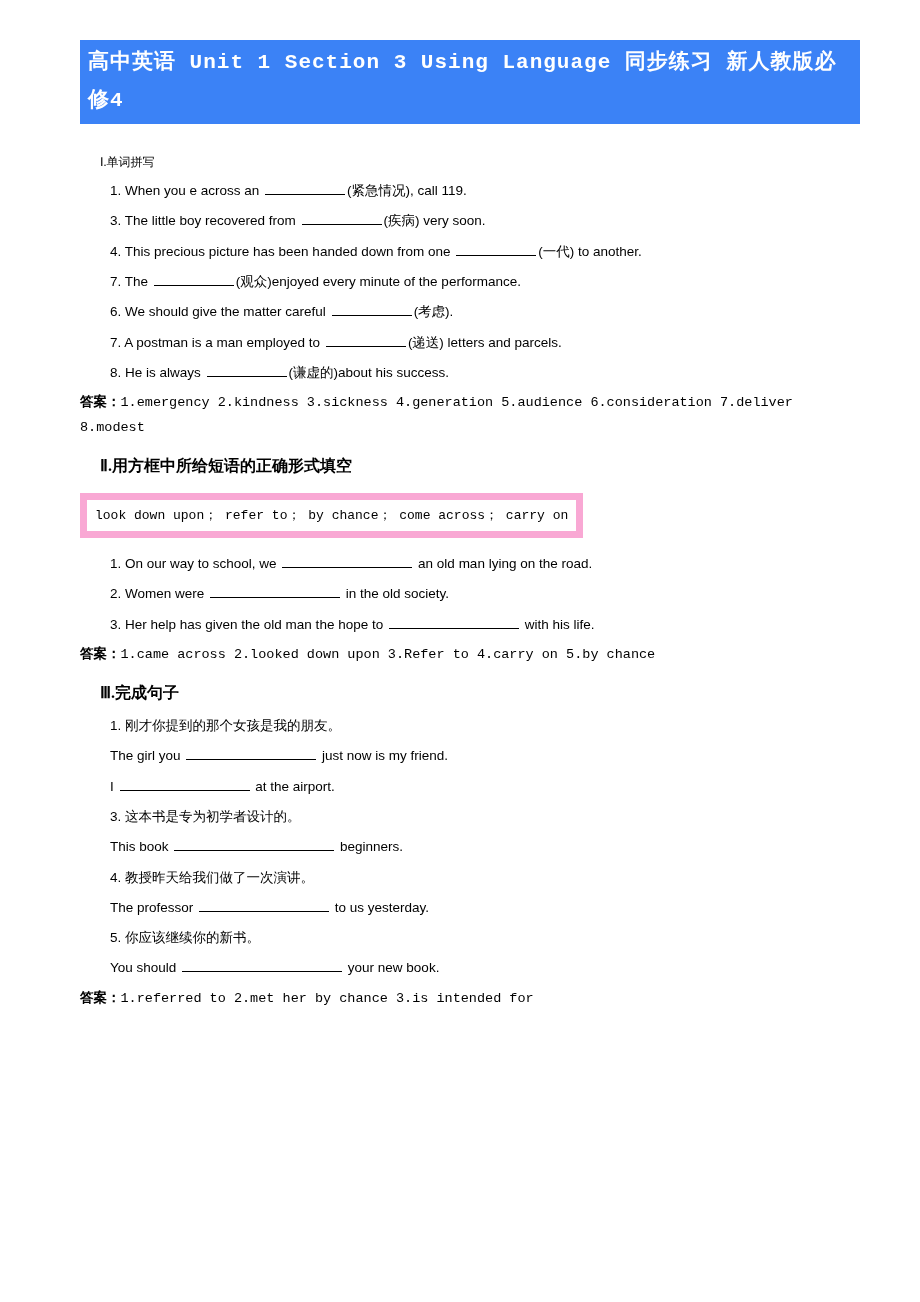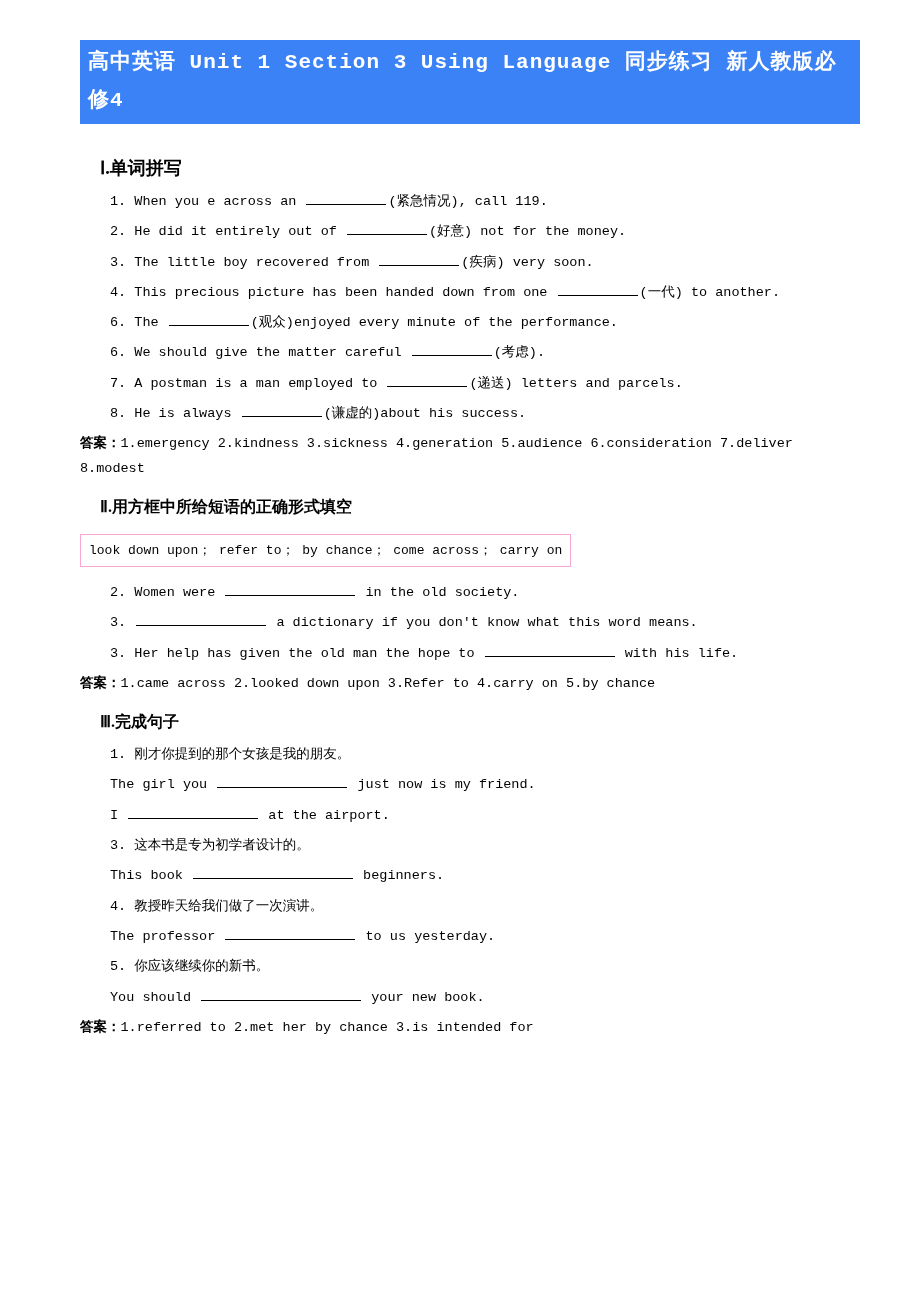--- a/index.html
+++ b/index.html
@@ -22,28 +22,28 @@
       color: #ffffff;
       font-family: "Courier New", monospace;
       font-size: 21px;
       font-weight: bold;
       padding: 4px 8px;
       margin-bottom: 18px;
       display: inline-block;
       letter-spacing: 1px;
     }
     .section-header {
-      font-size: 18px;
-      font-weight: bold;
+      font-size: 12px;
+      font-weight: normal;
       margin: 10px 0 6px 20px;
     }
     .question-line {
       margin: 6px 0;
       padding-left: 0px;
-      font-family: Liberation Mono, monospace;
+      font-family: Liberation Sans, sans-serif;
       font-size: 13.5px;
     }
     .answer-line {
       color: #000000;
       font-family: "Courier New", monospace;
       font-size: 13.5px;
       margin: 6px 0 10px 0;
       padding-left: 0px;
     }
     .answer-label {
@@ -55,21 +55,21 @@
       min-width: 80px;
       margin: 0 2px;
     }
     .blank-long {
       display: inline-block;
       border-bottom: 1px solid #000;
       min-width: 130px;
       margin: 0 2px;
     }
     .boxed-phrases {
-      border: 1px solid #f9a8d4;
+      border: 7px solid #f9a8d4;
       padding: 4px 8px;
       font-family: "Courier New", monospace;
       font-size: 13px;
       margin: 6px 0 8px 0;
       display: inline-block;
     }
     .indent {
       padding-left: 30px;
     }
     .section-ii-header {
@@ -85,34 +85,31 @@
   <span class="title-bar">高中英语 Unit 1 Section 3 Using Language 同步练习 新人教版必修4</span>
 </div>
 
 <div>
   <div class="section-header">Ⅰ.单词拼写</div>
 
   <div class="question-line indent">
     <span>1. When you e across an </span><span class="blank"></span><span>(紧急情况), call 119.</span>
   </div>
 
-  <div class="question-line indent">
-    <span>2. He did it entirely out of </span><span class="blank"></span><span>(好意) not for the money.</span>
-  </div>
 
   <div class="question-line indent">
     <span>3. The little boy recovered from </span><span class="blank"></span><span>(疾病) very soon.</span>
   </div>
 
   <div class="question-line indent">
     <span>4. This precious picture has been handed down from one </span><span class="blank"></span><span>(一代) to another.</span>
   </div>
 
   <div class="question-line indent">
-    <span>6. The </span><span class="blank"></span><span>(观众)enjoyed every minute of the performance.</span>
+    <span>7. The </span><span class="blank"></span><span>(观众)enjoyed every minute of the performance.</span>
   </div>
 
   <div class="question-line indent">
     <span>6. We should give the matter careful </span><span class="blank"></span><span>(考虑).</span>
   </div>
 
   <div class="question-line indent">
     <span>7. A postman is a man employed to </span><span class="blank"></span><span>(递送) letters and parcels.</span>
   </div>
 
@@ -125,28 +122,28 @@
   </div>
 </div>
 
 <div>
   <div class="section-ii-header">Ⅱ.用方框中所给短语的正确形式填空</div>
 
   <div style="padding-left: 0px; margin-bottom: 6px;">
     <span class="boxed-phrases">look down upon；  refer to；  by chance；  come across；  carry on</span>
   </div>
 
+  <div class="question-line indent">
+    <span>1. On our way to school, we </span><span class="blank-long"></span><span> an old man lying on the road.</span>
+  </div>
 
   <div class="question-line indent">
     <span>2. Women were </span><span class="blank-long"></span><span> in the old society.</span>
   </div>
 
-  <div class="question-line indent">
-    <span>3. </span><span class="blank-long"></span><span> a dictionary if you don't know what this word means.</span>
-  </div>
 
   <div class="question-line indent">
     <span>3. Her help has given the old man the hope to </span><span class="blank-long"></span><span> with his life.</span>
   </div>
 
 
   <div class="answer-line">
     <span class="answer-label">答案：</span><span>1.came across  2.looked down upon  3.Refer to  4.carry on  5.by chance</span>
   </div>
 </div>

